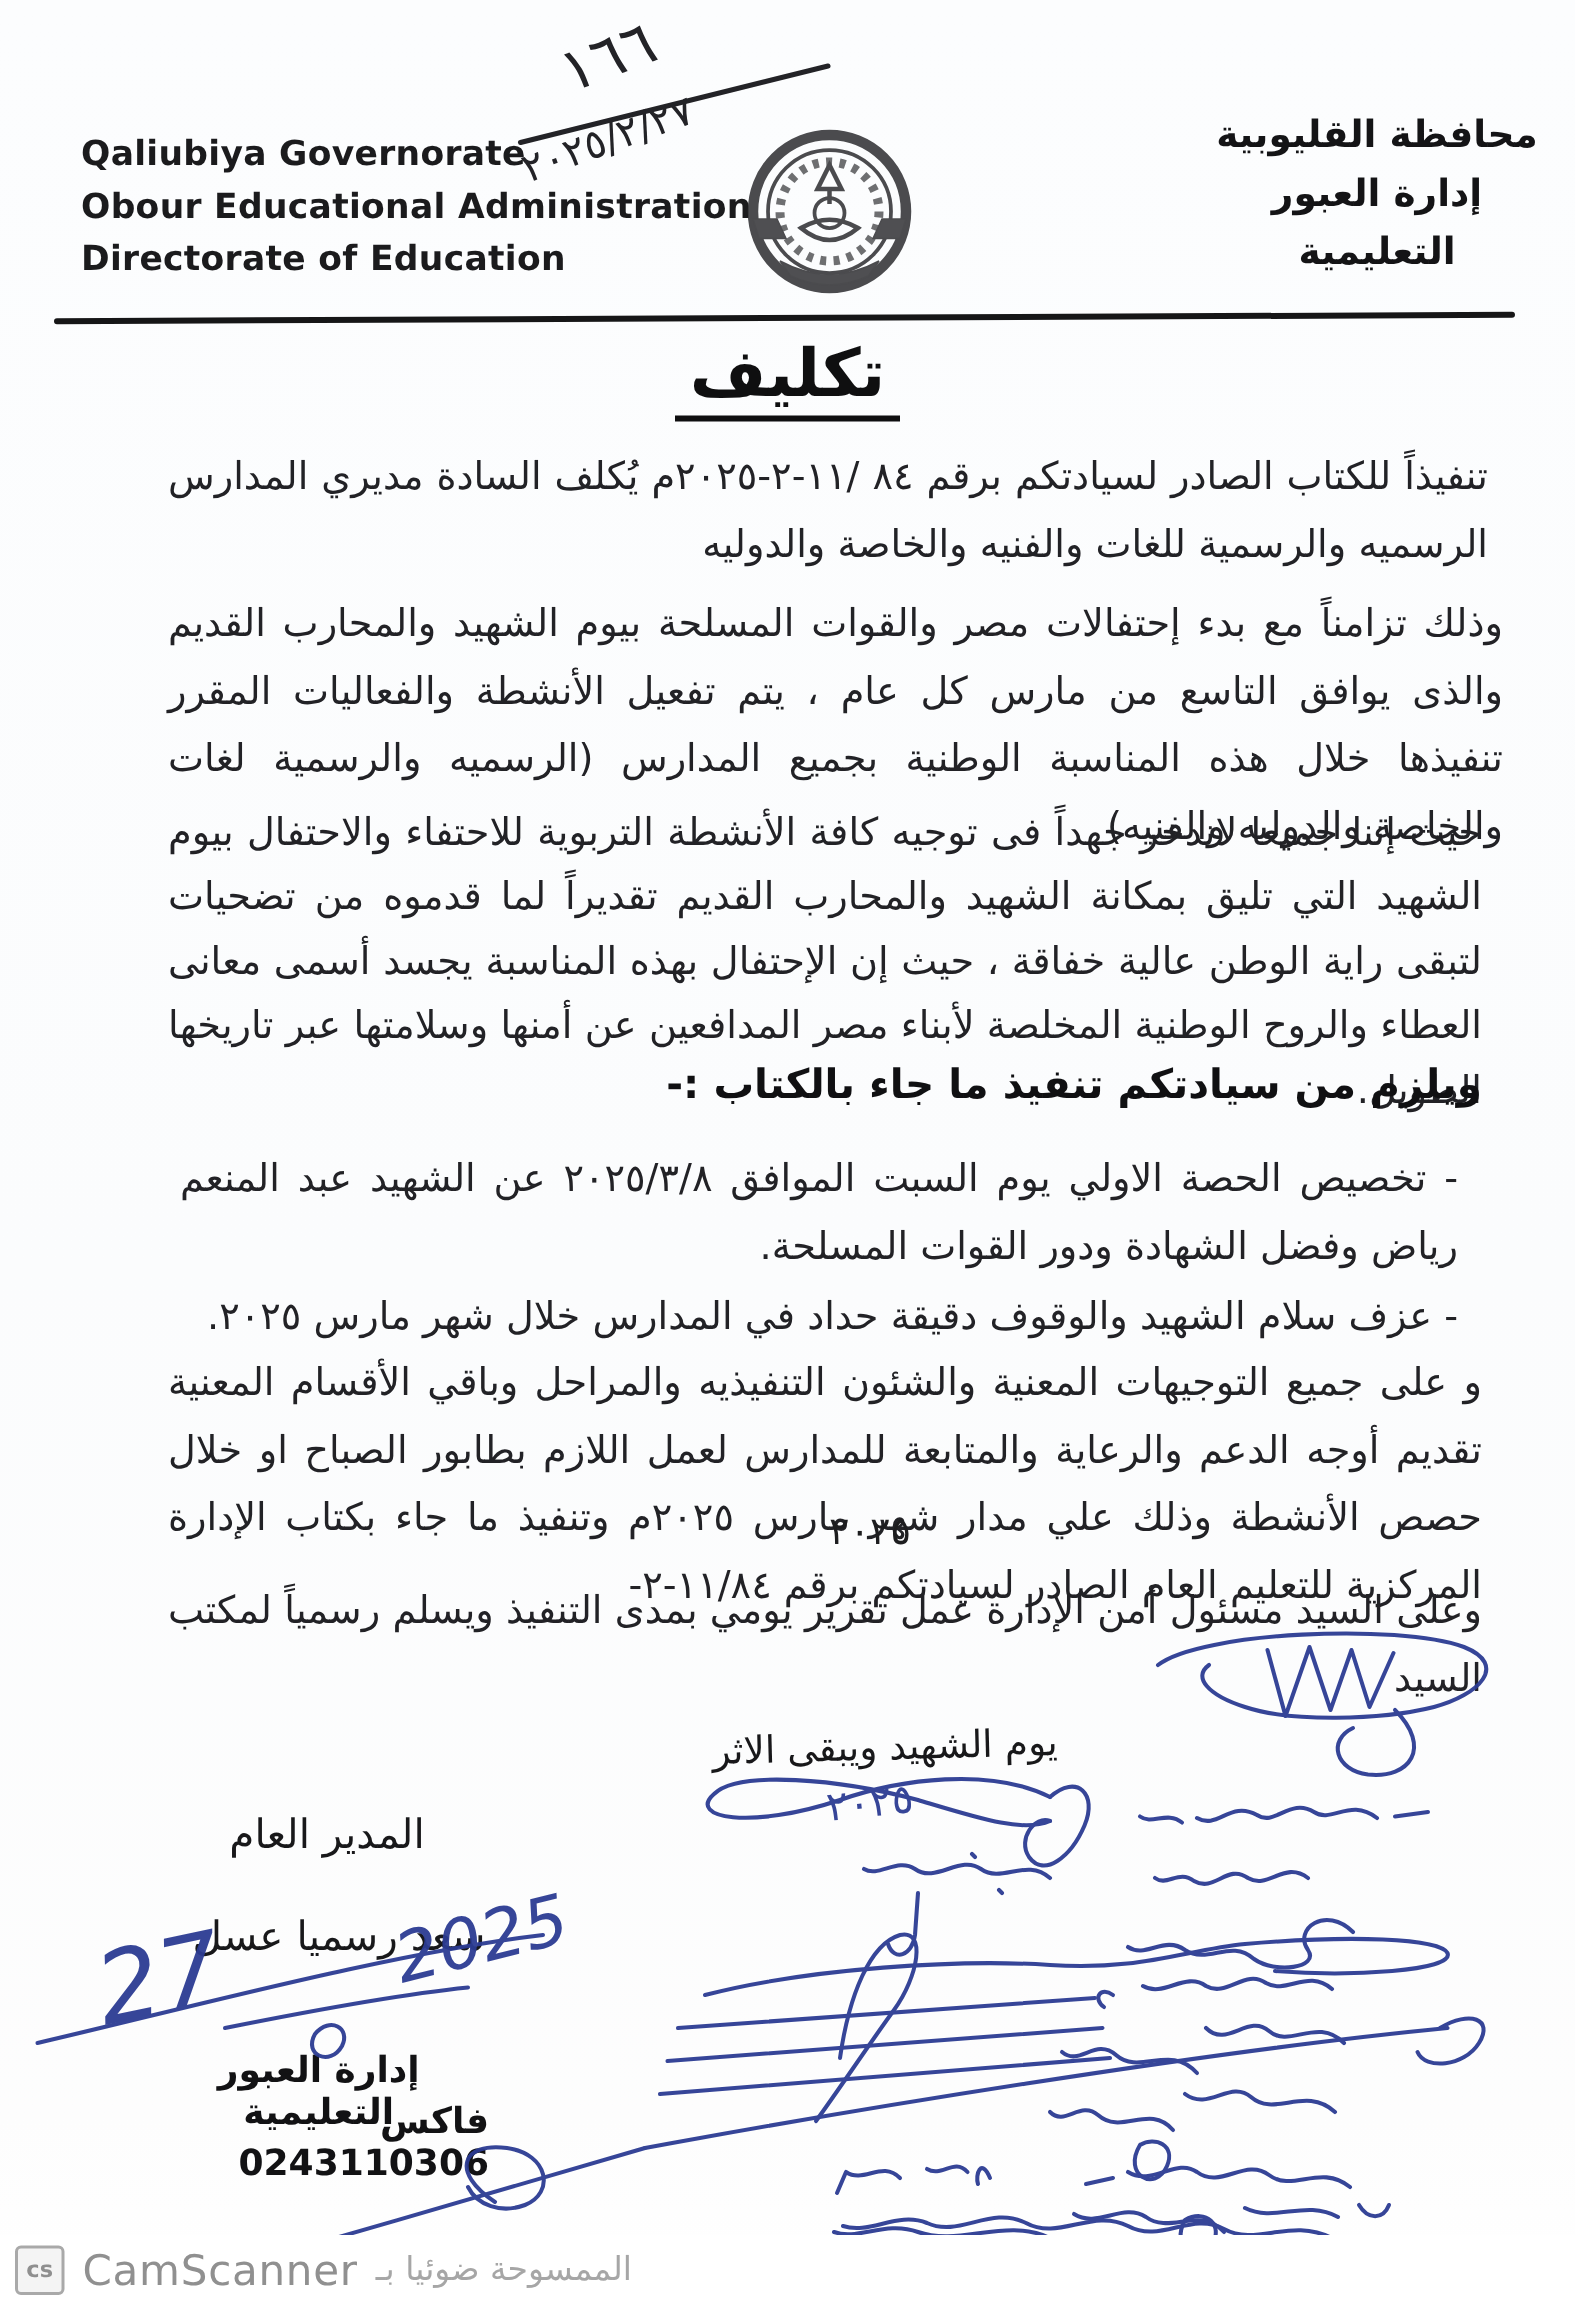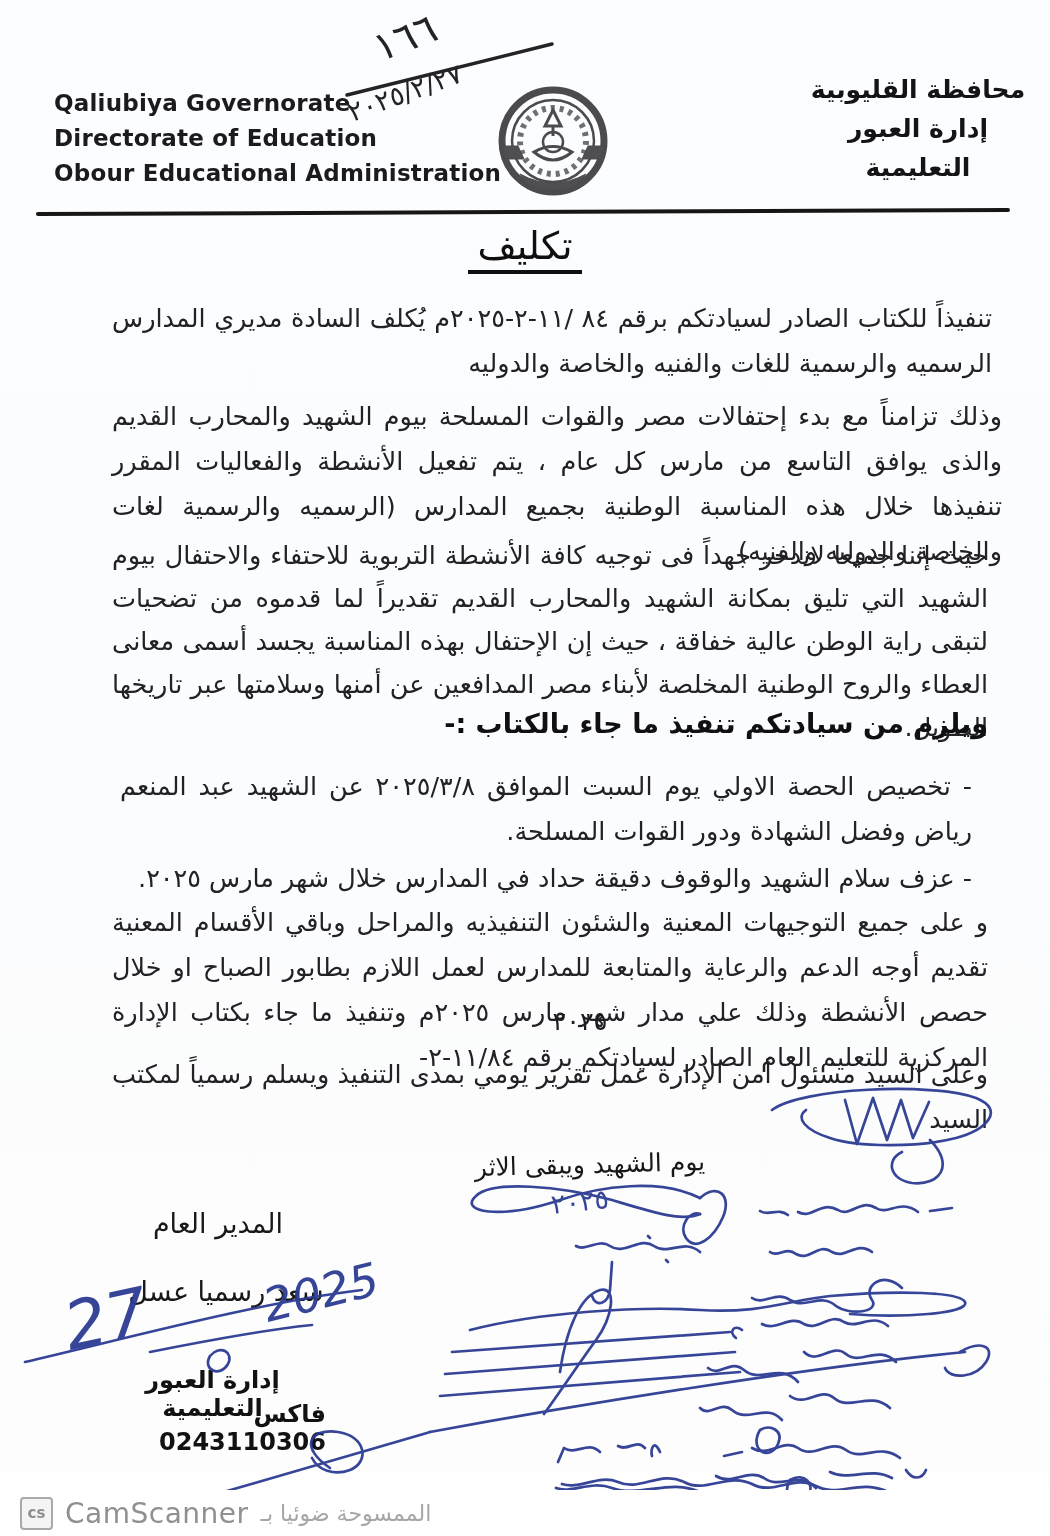--- a/index.html
+++ b/index.html
@@ -10,56 +10,56 @@
     font-family:"DejaVu Sans","Liberation Sans",sans-serif;
     color:#1d1d1f;
   }
   .abs{position:absolute;}
   
   .en-header{left:14px;top:86px;font-weight:700;font-size:23px;line-height:35px;color:#1b1b1d;letter-spacing:.2px;margin-left:40px;}
   .ar-header{right:12px;top:70px;width:240px;text-align:center;font-weight:700;font-size:25px;line-height:39px;direction:rtl;color:#141416;}
   .rule{left:36px;top:210px;width:974px;height:4px;background:#161617;transform:rotate(-0.25deg);border-radius:2px;}
   
   .title-wrap{left:0;right:0;top:224px;text-align:center;direction:rtl;}
-  .title{display:inline-block;font-size:38px;font-weight:400;color:#0f0f10;border-bottom:4px solid #0f0f10;padding:0 10px 2px 10px;}
+  .title{display:inline-block;font-size:44px;font-weight:700;color:#0f0f10;border-bottom:4px solid #0f0f10;padding:0 10px 2px 10px;}
   
   .para{direction:rtl;text-align:justify;font-size:25.5px;line-height:45px;color:#222226;}
   .p1{right:58px;left:112px;top:296px;}
   .p2{right:48px;left:112px;top:394px;}
   .p3{right:62px;left:112px;top:534px;line-height:43px;}
   .heading{right:62px;left:112px;top:708px;direction:rtl;text-align:right;font-size:27px;font-weight:700;color:#101012;}
   .b1{right:78px;left:120px;top:764px;}
   .b2{right:78px;left:120px;top:856px;}
   .p4{right:62px;left:112px;top:900px;}
   .p4tail{left:500px;top:1006px;width:160px;text-align:center;direction:rtl;font-size:25.5px;}
   .p5{right:62px;left:112px;top:1052px;}
   .p5b{left:452px;top:1096px;width:260px;direction:rtl;font-size:25.5px;}
   
   .memorial{left:462px;top:1150px;width:256px;direction:rtl;text-align:center;font-size:25px;color:#18181a;transform:rotate(-1.5deg);}
   .dir-title{left:138px;top:1208px;width:160px;text-align:center;direction:rtl;font-size:27px;color:#18181a;}
   .dir-name{left:126px;top:1276px;width:200px;text-align:center;direction:rtl;font-size:27px;color:#18181a;}
   .stamp1{left:100px;top:1366px;width:225px;text-align:center;direction:rtl;font-size:24px;font-weight:700;color:#121214;}
   .stamp2{left:96px;top:1400px;width:230px;direction:rtl;font-size:24px;font-weight:700;color:#121214;}
   
-  .footer{left:0;bottom:0;width:100%;height:46px;background:#ffffff;display:flex;align-items:center;gap:12px;padding-left:20px;box-sizing:border-box;}
+  .footer{left:0;bottom:0;width:100%;height:46px;background:#ffffff;display:flex;align-items:center;gap:12px;padding-left:10px;box-sizing:border-box;}
   .cs-icon{width:29px;height:29px;border:2px solid #a9a9a9;border-radius:4px;color:#8f8f8f;font-size:15px;font-weight:700;display:flex;align-items:center;justify-content:center;background:#f4f4f4;}
   .cam-name{font-size:28px;color:#909090;font-weight:500;letter-spacing:.5px;}
   .scan-ar{font-size:22px;color:#a6a6a6;direction:rtl;}
   
   .ink{left:0;top:0;width:1050px;height:1536px;pointer-events:none;}
 </style>
 </head>
 <body>
 
 <div class="page">
 
   <div class="abs en-header">
     <div>Qaliubiya Governorate</div>
+    <div>Obour Educational Administration</div>
     <div>Directorate of Education</div>
-    <div>Obour Educational Administration</div>
   </div>
 
   <div class="abs ar-header">
     <div>محافظة القليوبية</div>
     <div>إدارة العبور التعليمية</div>
   </div>
 
   <svg class="abs" style="left:494px;top:84px;" width="118" height="116" viewBox="0 0 118 116">
     <g stroke="#333336" fill="none" opacity="0.88">
       <circle cx="59" cy="57" r="51" stroke-width="7"></circle>

